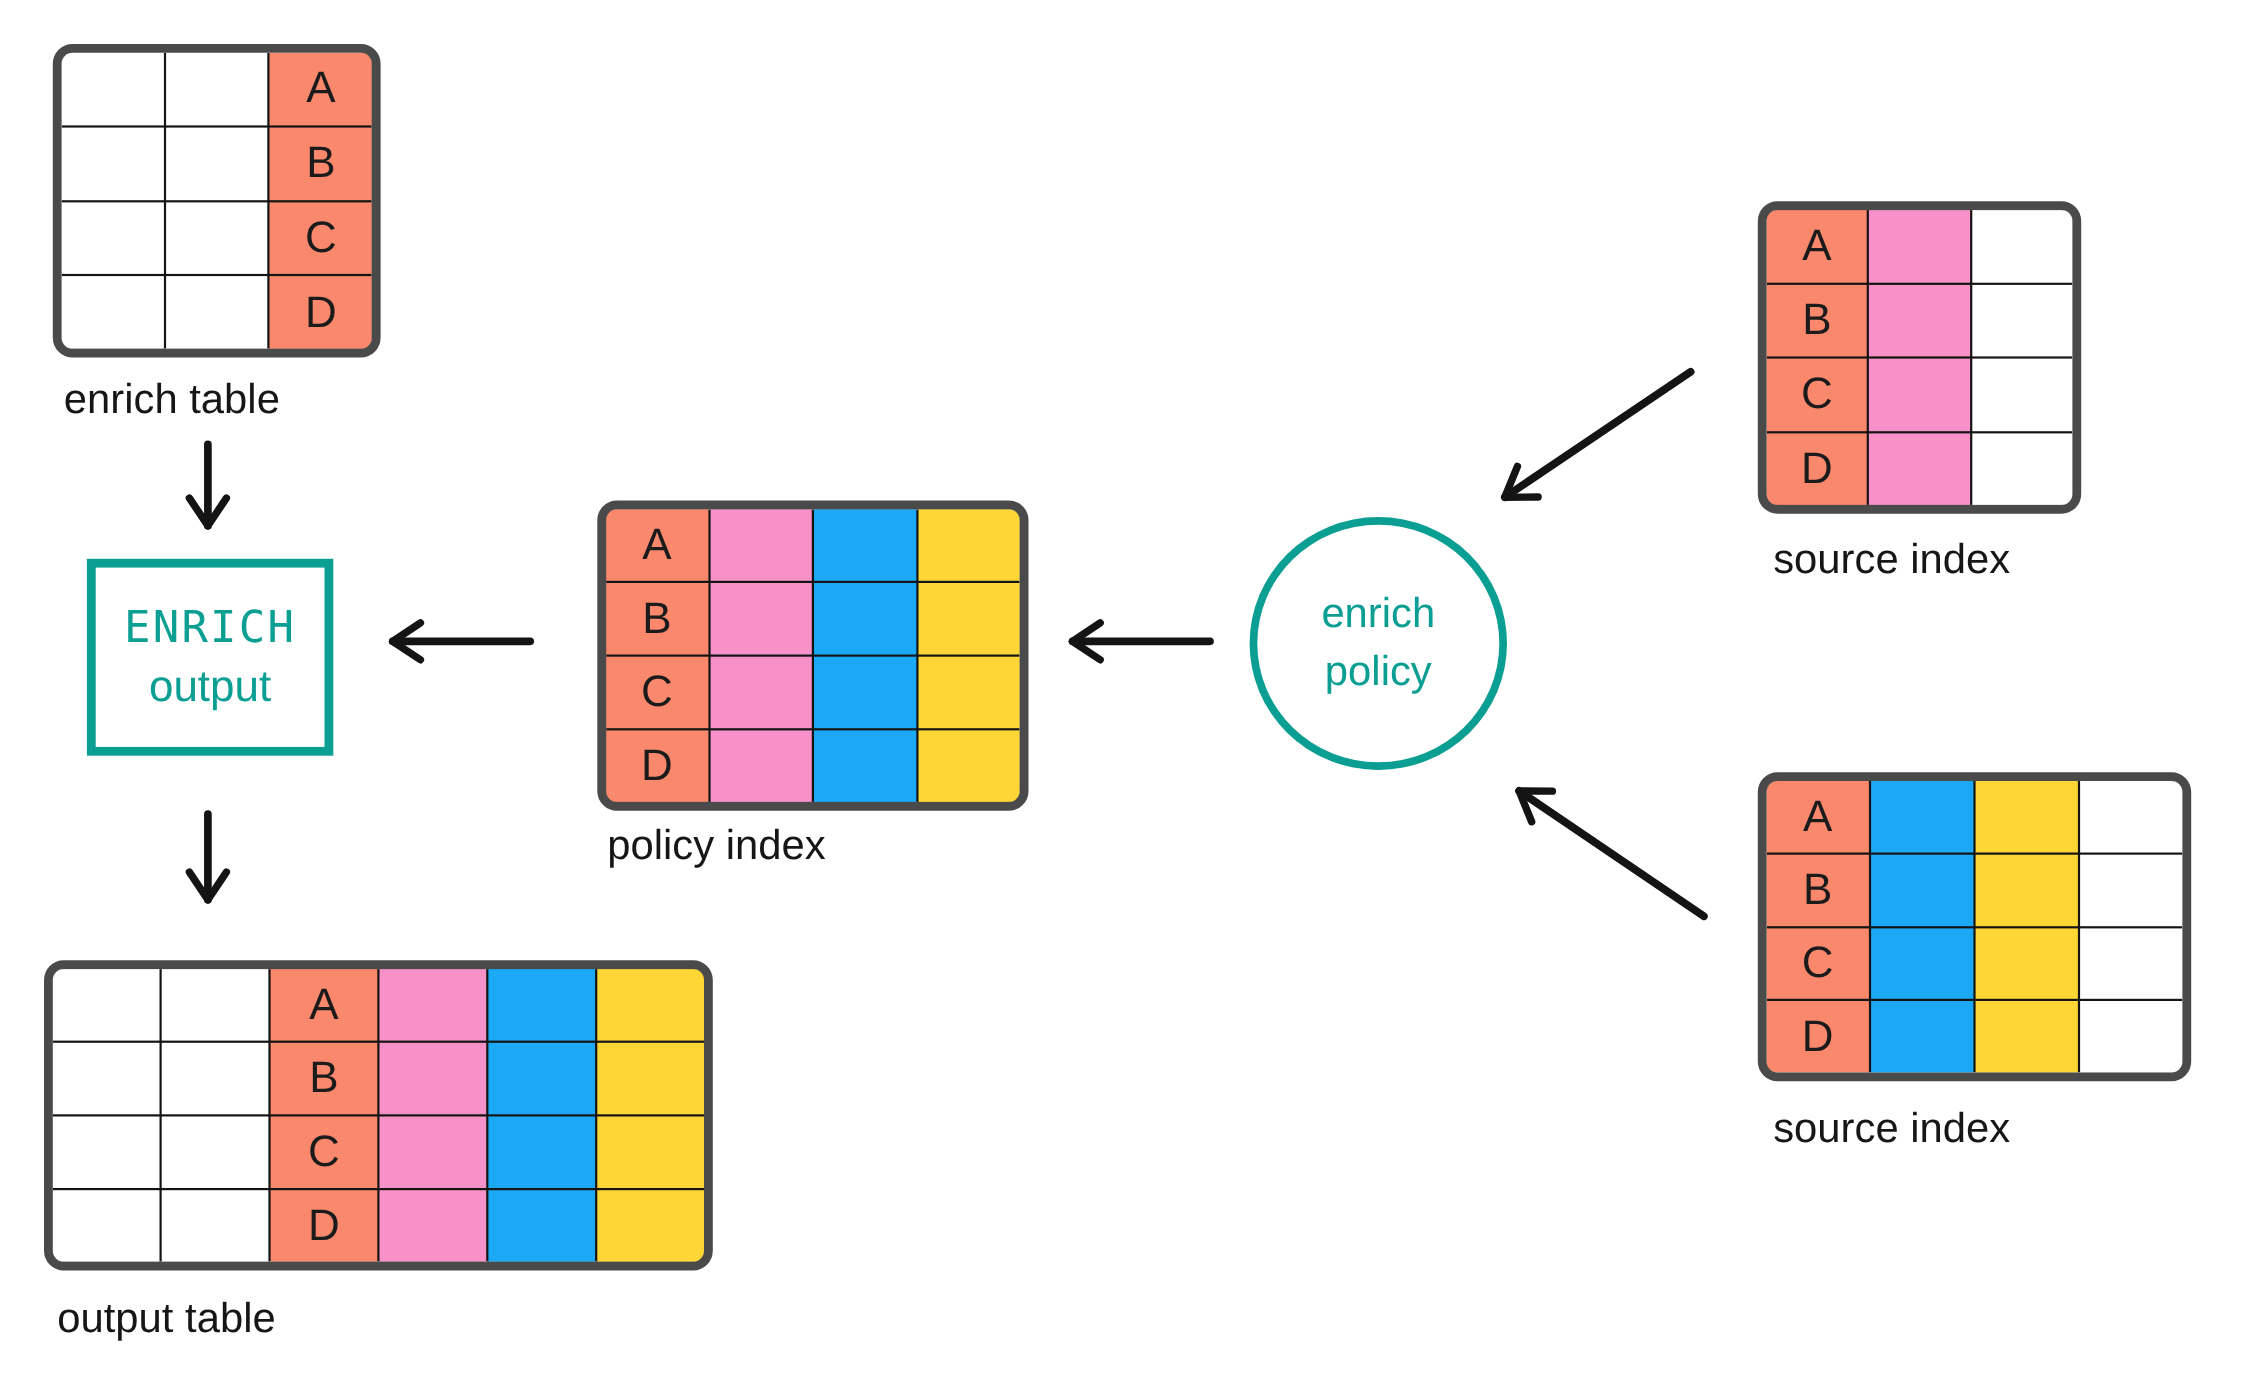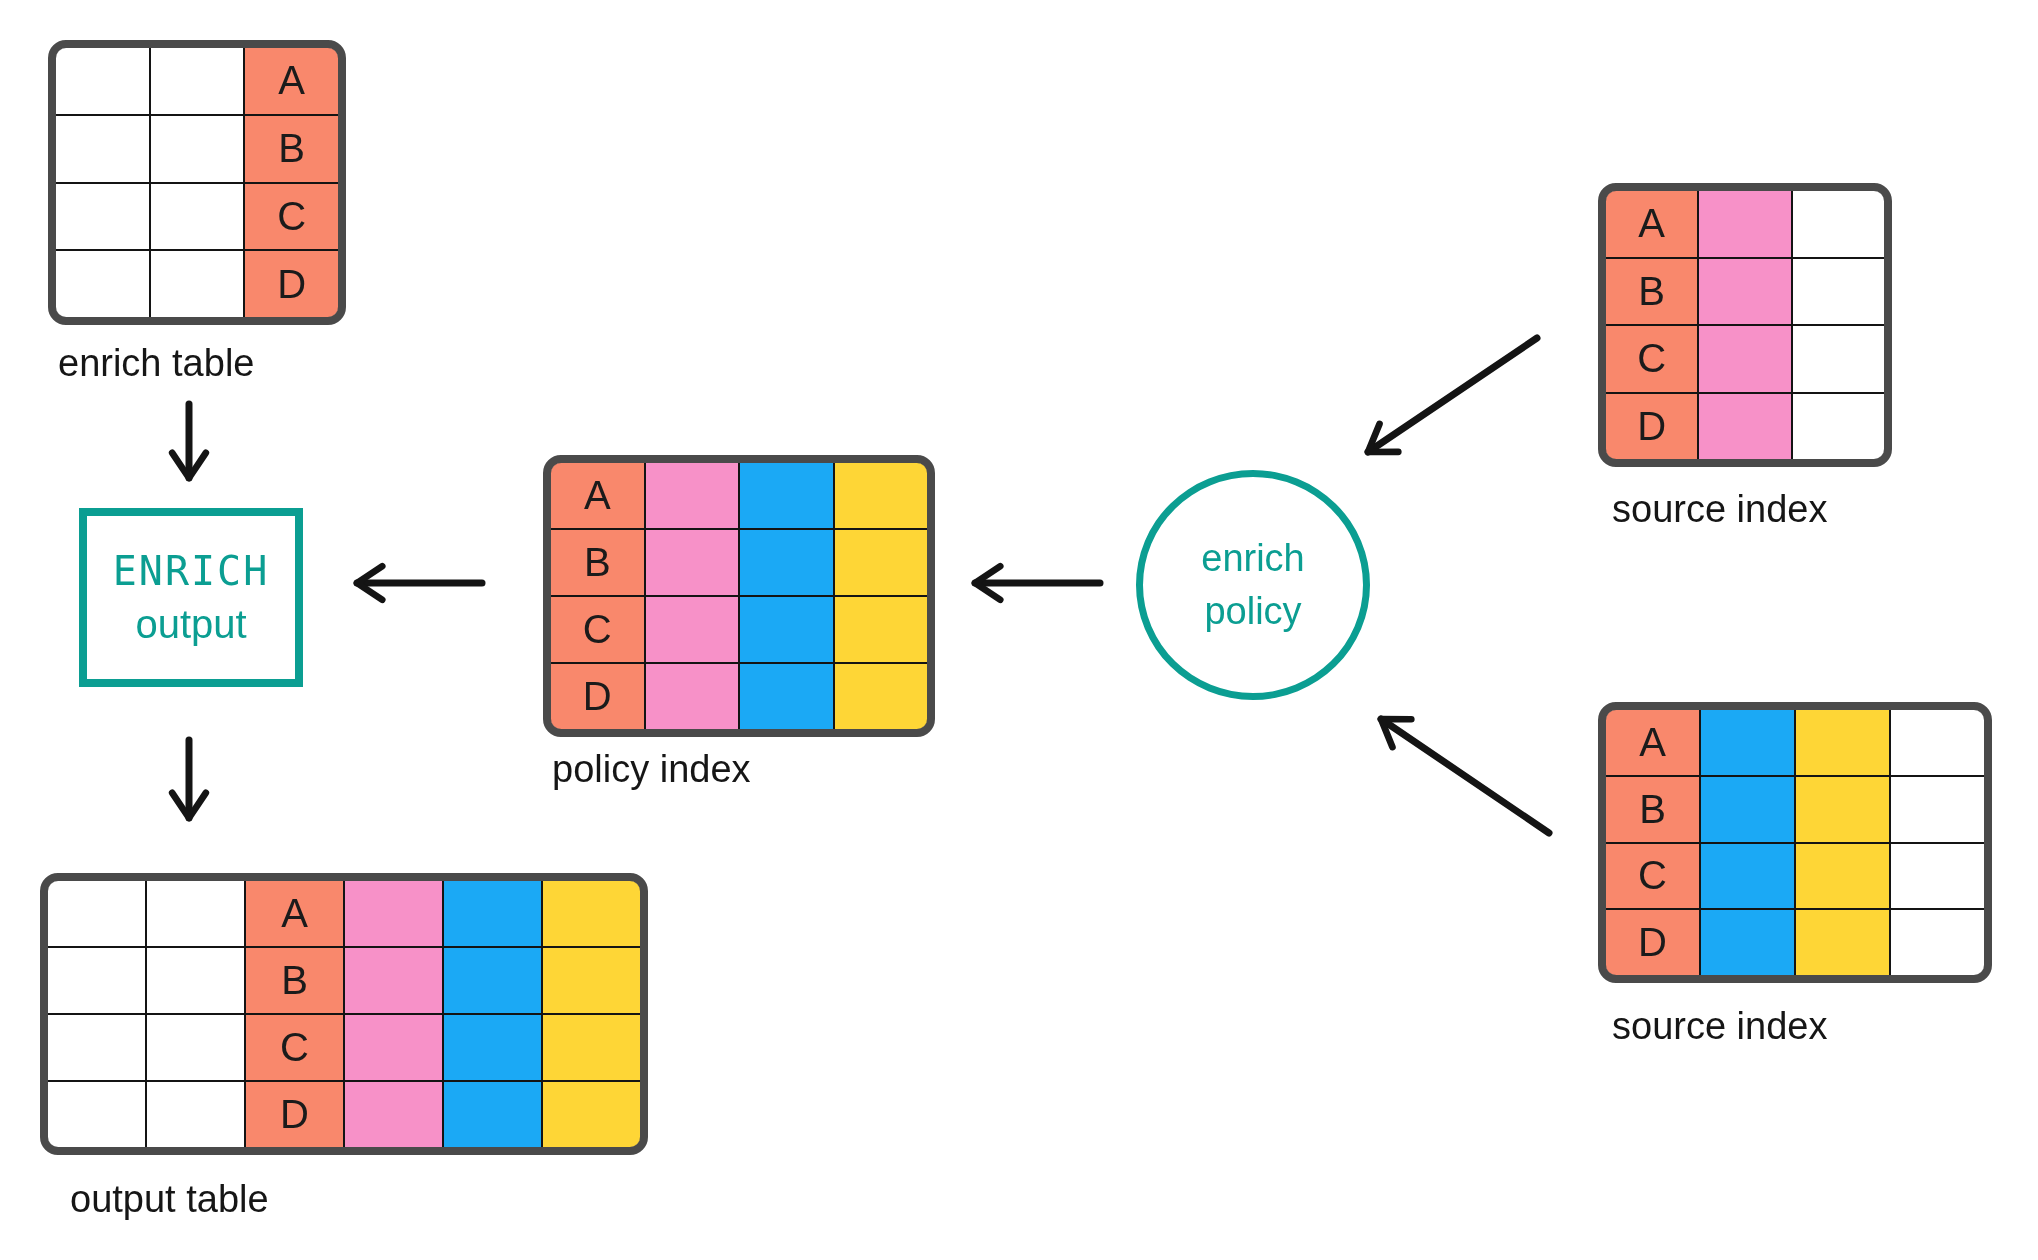--- a/index.html
+++ b/index.html
@@ -138,21 +138,21 @@
         <div class="cell" style="background: rgb(27, 169, 245);"></div>
         <div class="cell" style="background: rgb(254, 214, 54);"></div>
         <div class="cell" style="background: rgb(255, 255, 255);"></div>
         <div class="cell" style="background: rgb(255, 255, 255);"></div>
         <div class="cell" style="background: rgb(249, 136, 108);">D</div>
         <div class="cell" style="background: rgb(247, 145, 200);"></div>
         <div class="cell" style="background: rgb(27, 169, 245);"></div>
         <div class="cell" style="background: rgb(254, 214, 54);"></div>
       </div>
   </div>
-  <div class="tbl-label" style="left: 52px; top: 1178px; color: rgb(22, 22, 22); margin-left: 18px;">output table</div>
+  <div class="tbl-label" style="left: 52px; top: 1178px; color: rgb(22, 22, 22);">output table</div>
 
   <div class="tbl" style="left:543px;top:455px;width:392px;height:282px">
     <div class="grid" style="grid-template-columns: repeat(4, 1fr);">
         <div class="cell" style="background: rgb(249, 136, 108);">A</div>
         <div class="cell" style="background: rgb(247, 145, 200);"></div>
         <div class="cell" style="background: rgb(27, 169, 245);"></div>
         <div class="cell" style="background: rgb(254, 214, 54);"></div>
         <div class="cell" style="background: rgb(249, 136, 108);">B</div>
         <div class="cell" style="background: rgb(247, 145, 200);"></div>
         <div class="cell" style="background: rgb(27, 169, 245);"></div>

